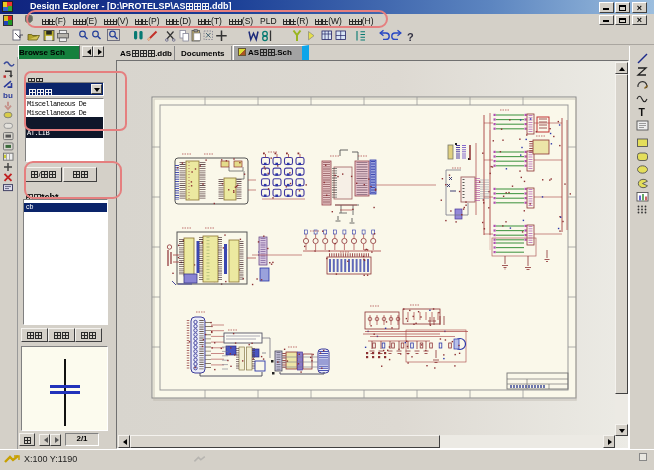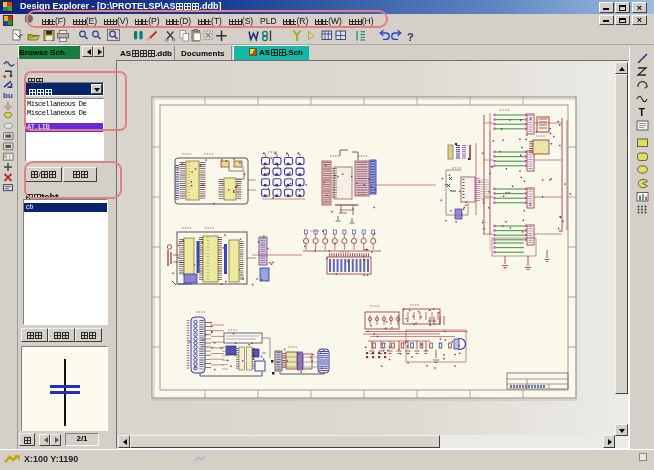--- a/index.html
+++ b/index.html
@@ -24,21 +24,21 @@
 .mi{display:inline-block;margin-right:4.5px}
 .menu .cj{width:6.5px;height:6.5px;margin:0}
 .menu{font-size:8.5px}
 </style></head>
 <body>
 
 <div class="abs" style="left:0;top:0;width:654px;height:14px;
 background:linear-gradient(90deg,#10237e 0%,#1b3f96 35%,#5c85c0 75%,#9cbede 100%)">
  <div class="abs" style="left:2px;top:1px;width:11px;height:11px;background:
  conic-gradient(#e33 0 25%,#3a3 0 50%,#36c 0 75%,#ec2 0);border:1px solid #222"></div>
- <div class="abs" style="left:20px;top:1px;font-size:9px;font-weight:bold;color:#fff">Design Explorer - [D:\PROTELSP\AS<i class="cjw"></i><i class="cjw"></i><i class="cjw"></i>.ddb]</div>
+ <div class="abs" style="left:30px;top:1px;font-size:9px;font-weight:bold;color:#fff">Design Explorer - [D:\PROTELSP\AS<i class="cjw"></i><i class="cjw"></i><i class="cjw"></i>.ddb]</div>
  <div class="wb" style="left:599px;top:2px">
       <div style="position:absolute;left:3px;bottom:2px;width:6px;height:2px;background:#000"></div>
     </div>
  <div class="wb" style="left:615px;top:2px">
       <div style="position:absolute;left:3px;top:2px;width:7px;height:6px;border:1px solid #000;border-top:2px solid #000"></div>
     </div>
  <div class="wb" style="left:632px;top:2px;font-size:9px;line-height:10px">×</div>
 </div>
 
 <div class="abs menu" style="left:0;top:14px;width:654px;height:14px">
@@ -131,23 +131,23 @@
   </div>
 <div class="btn" style="left:93px;top:46px;width:11px;height:11px">
     <div style="width:0;height:0;border:3px solid transparent;border-left:4px solid #000;margin:2px 0 0 4px"></div>
   </div>
 
 <div class="abs" style="left:115px;top:45px;width:514px;height:15px">
  <div class="abs" style="left:1px;top:1px;width:59px;height:14px;border-right:1px solid #888;
  font-size:8px;font-weight:bold;padding:3px 0 0 4px">AS<i class="cj"></i><i class="cj"></i><i class="cj"></i>.ddb</div>
  <div class="abs" style="left:61px;top:1px;width:56px;height:14px;border-right:1px solid #888;
  font-size:8px;font-weight:bold;padding:3px 0 0 5px">Documents</div>
- <div class="abs" style="left:118px;top:0;width:76px;height:15px;background:#14b8a6;
- border-top:1px solid #fff;border-left:1px solid #fff;border-right:1px solid #0ea5e9;
- font-size:8px;font-weight:bold;padding:2px 0 0 15px">
+ <div class="abs" style="left:118px;top:0;width:76px;height:15px;background:#a3a3a3;
+ border-top:1px solid #fff;border-left:1px solid #fff;border-right:7px solid #0ea5e9;
+ font-size:8px;font-weight:bold;padding:2px 0 0 4px">
  <span style="display:inline-block;width:8px;height:8px;vertical-align:-1px;background:linear-gradient(135deg,#dd3 0 50%,#a52 50%);border:1px solid #653"></span>
  AS<i class="cj"></i><i class="cj"></i>.Sch</div>
 </div>
 
 <div class="abs" style="left:0;top:57px;width:18px;height:392px;border-right:1px solid #999">
 <svg width="18" height="389" viewBox="0 0 18 389" id="lssvg">
       <g transform="translate(0,1.0)">
         <path d="M4 6 q3 -4 5 0 q3 4 5 0" stroke="#3a4a9a" stroke-width="1.5" fill="none"></path>
       </g>
       <g transform="translate(0,11.3)">
@@ -202,21 +202,21 @@
  <div class="abs sunk" style="left:7px;top:22px;width:79px;height:14px;background:#0a246a">
    <span style="position:absolute;left:2px;top:3px;line-height:7px"><i class="cjw"></i><i class="cjw"></i><i class="cjw"></i></span>
    <div class="btn" style="right:1px;top:1px;width:11px;height:10px">
         <div style="width:0;height:0;border:3px solid transparent;border-top:4px solid #000;margin:3px 0 0 2px"></div>
       </div>
  </div>
 
  <div class="abs sunk" style="left:7px;top:38px;width:79px;height:64px;font-family:'Liberation Mono',monospace;font-size:7px;overflow:hidden">
    <div style="padding:1px 0 0 1px;letter-spacing:-0.5px;line-height:8px">Miscellaneous De</div>
    <div style="padding:1px 0 0 1px;letter-spacing:-0.5px;line-height:8px">Miscellaneous De</div>
-   <div style="margin-top:6px;background:#6d28d9;color:#fff;padding:0 0 1px 1px;letter-spacing:-0.5px;line-height:8px">AT.LIB</div>
+   <div style="margin-top:0;background:#0f172a;color:#fff;padding:12px 0 1px 1px;letter-spacing:-0.5px;line-height:8px">AT.LIB</div>
  </div>
 
  <div class="btn" style="left:7px;top:107px;width:37px;height:15px;text-align:center;padding-top:2px"><i class="cj"></i>/<i class="cj"></i><i class="cj"></i></div>
  <div class="btn" style="left:45px;top:107px;width:34px;height:15px;text-align:center;padding-top:2px"><i class="cj"></i><i class="cj"></i></div>
 
  <div class="abs" style="left:7px;top:126px"><i class="cj"></i><i class="cj"></i><b style="font-size:9px">*cb*</b></div>
 
  <div class="abs sunk" style="left:5px;top:139px;width:85px;height:126px;font-size:7px">
    <div style="margin-top:3px;background:#0a246a;color:#fff;padding:0 0 1px 2px;height:9px">cb</div>
  </div>
@@ -970,18 +970,18 @@
         </g>
       </g>
     </svg>
 </div>
 
 <div class="abs" style="left:0;top:449px;width:654px;height:21px;background:#d4d0c8;border-top:1px solid #fff">
  <svg class="abs" style="left:4px;top:4px" width="16" height="10" viewBox="0 0 16 10">
       <path d="M1 8 L6 3 L9 6 L14 2" stroke="#c8a000" stroke-width="2.4" fill="none"></path>
       <path d="M10 2 h5 v4" fill="none" stroke="#c8a000" stroke-width="1.5"></path>
     </svg>
- <div class="abs" style="left:24px;top:4px;font-size:9px;font-weight:bold;color:#222">X:100 Y:1190</div>
+ <div class="abs" style="left:24px;top:4px;font-size:9px;font-weight:normal;color:#222">X:100 Y:1190</div>
  <svg class="abs" style="left:193px;top:5px;opacity:.5" width="14" height="8" viewBox="0 0 16 10">
       <path d="M1 8 L6 3 L9 6 L14 2" stroke="#999" stroke-width="2" fill="none"></path>
     </svg>
  <div class="abs" style="left:639px;top:3px;width:8px;height:8px;border:1px solid #888;background:#e8e6e0"></div>
 </div>
 
 </body></html>

